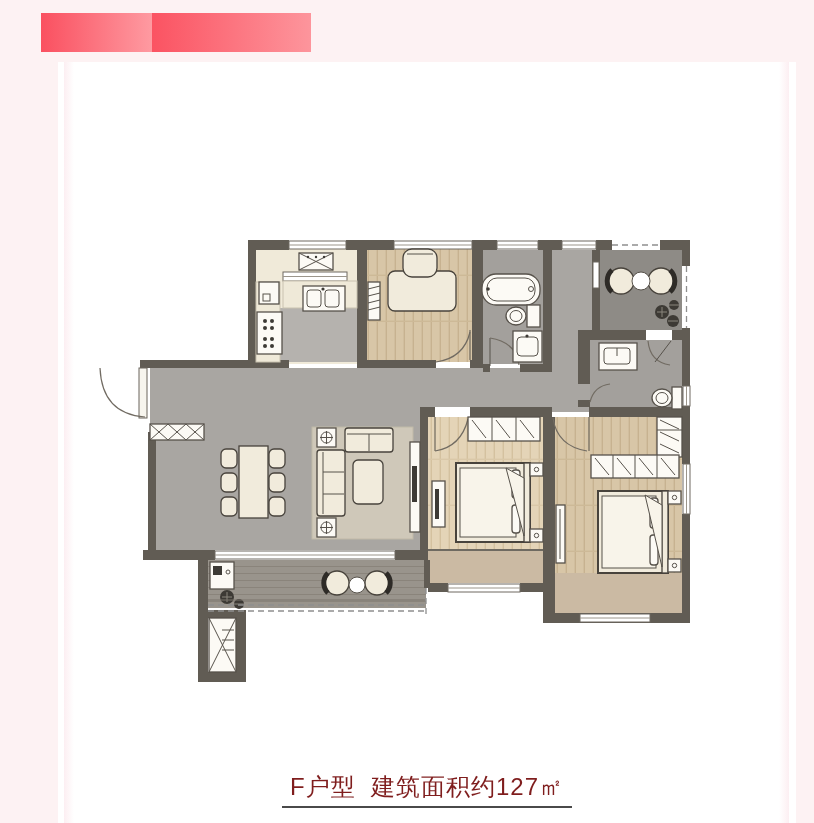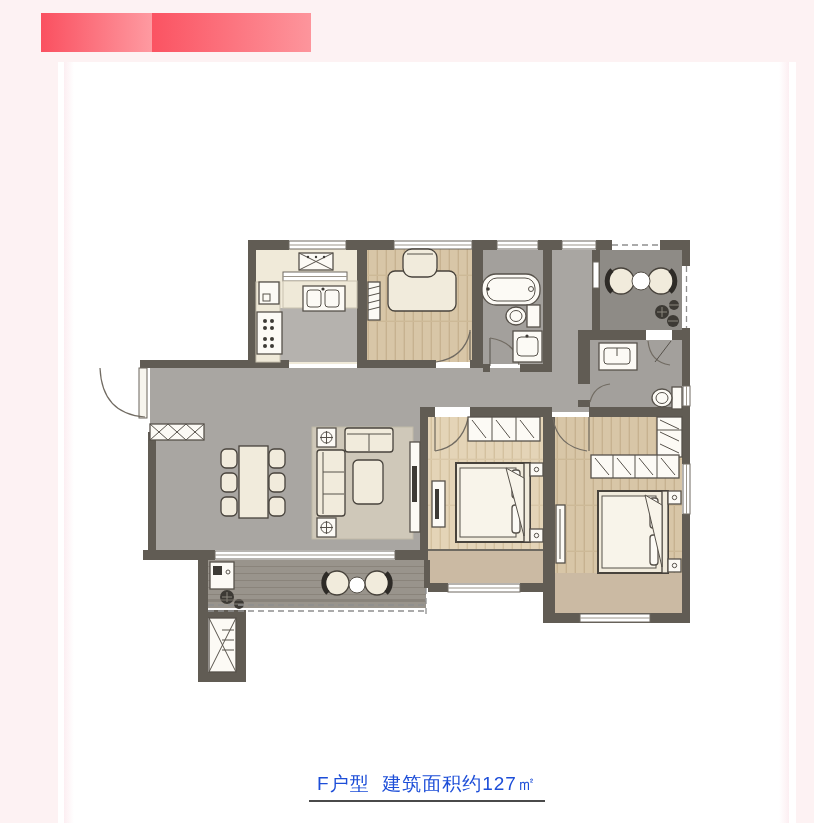--- a/index.html
+++ b/index.html
@@ -16,21 +16,21 @@
     background:var(--cardbg,#ffffff);
   }
   .card-edge{position:absolute;top:62px;height:761px;width:10px;pointer-events:none;}
   .card-edge.left{left:64px;background:linear-gradient(90deg,rgba(250,225,231,.55),rgba(250,225,231,0));}
   .card-edge.right{left:779px;background:linear-gradient(270deg,rgba(250,225,231,.55),rgba(250,225,231,0));}
   svg.plan{position:absolute;left:0;top:0;}
   .caption{
     position:absolute;left:58px;top:771px;width:738px;text-align:center;
   }
   .caption span{
-    display:inline-block;font-size:19px;letter-spacing:1px;color:#1d4ed8;
+    display:inline-block;font-size:24px;letter-spacing:1px;color:#7f1d1d;
     white-space:pre;border-bottom:2px solid #4a4a4a;padding:0 8px 3px 8px;
   }
   
   .c-wall{fill:var(--wall,#615c54);}
   .c-win{fill:#ffffff;stroke:#6e6860;stroke-width:1;}
   .floor-cream{fill:#f0ead9;}
   .c-tile{fill:var(--tile,#a9a6a2);}
   .c-tileL{fill:#b5b2ae;}
   .c-bath{fill:var(--bath,#a3a09c);}
   .c-terr{fill:var(--terrace,#8e8b86);}

